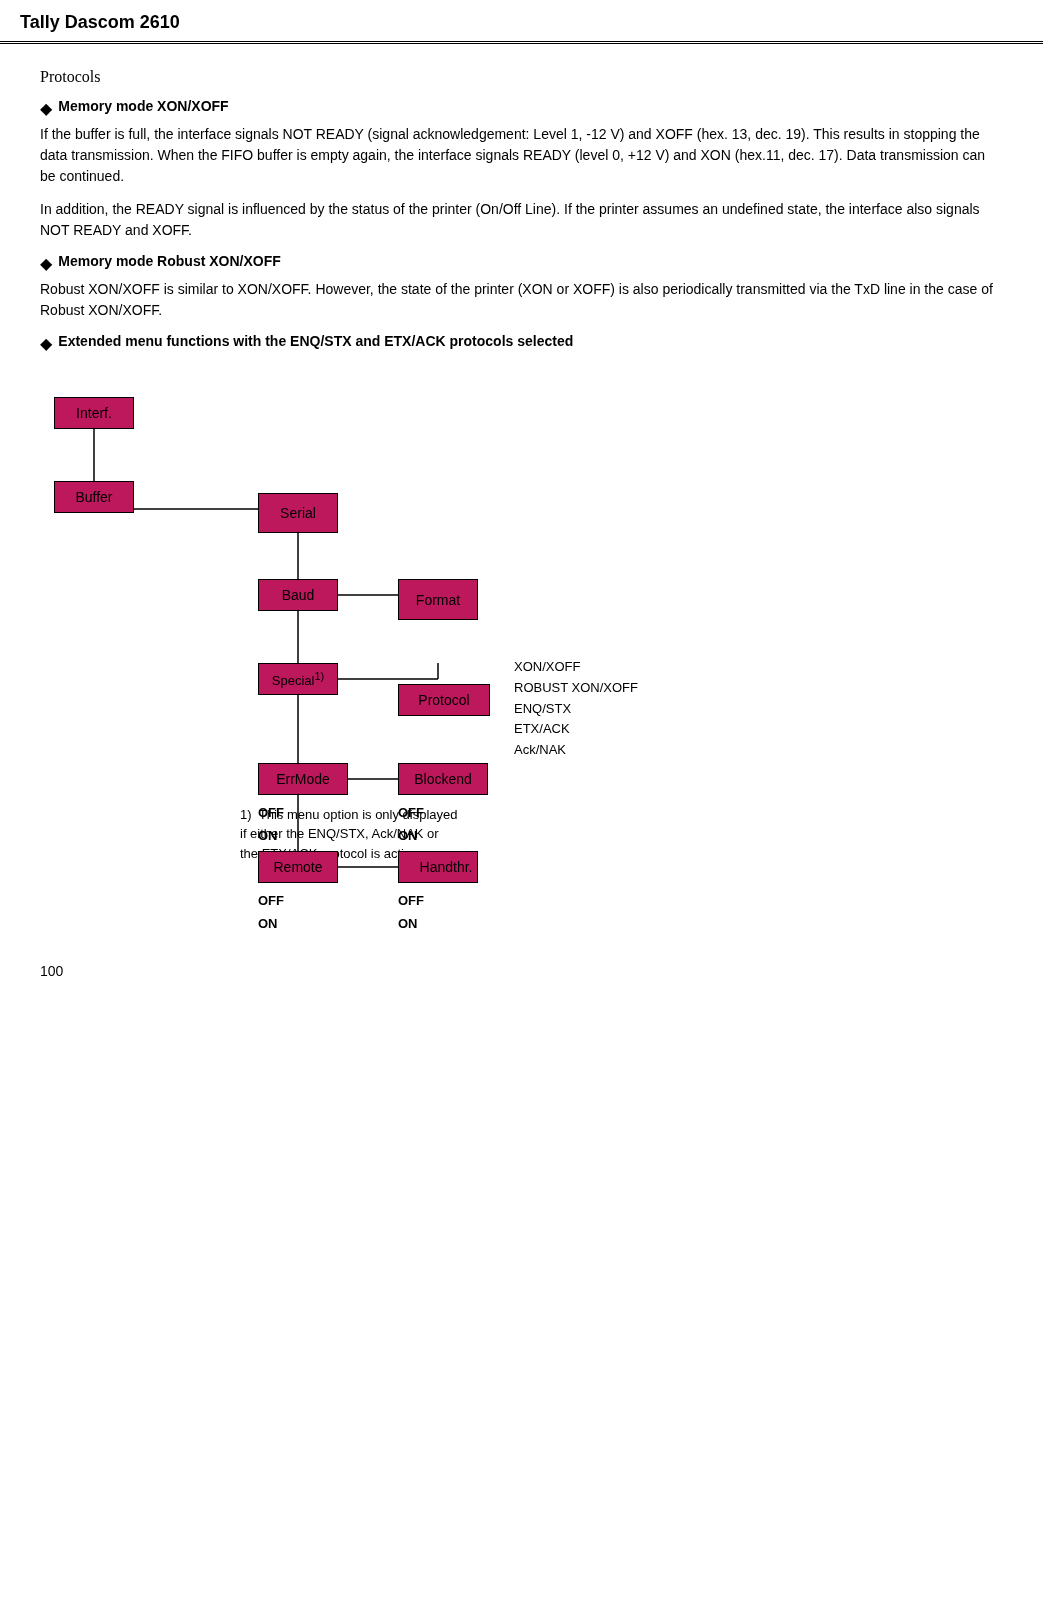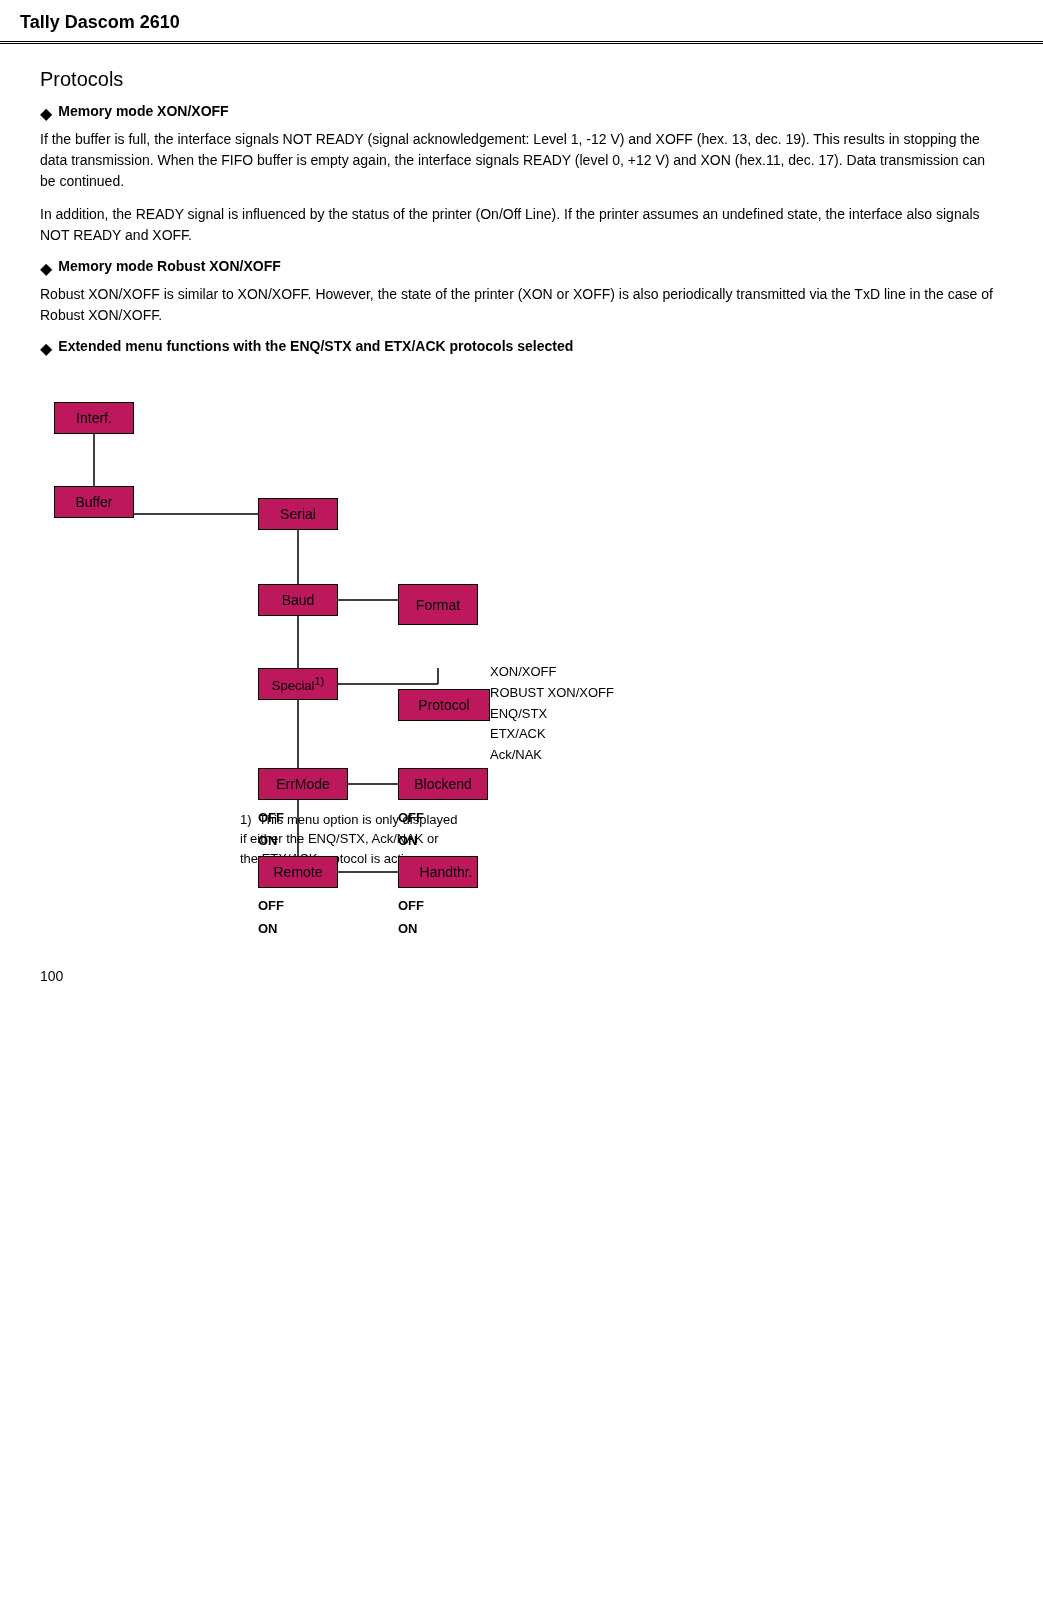--- a/index.html
+++ b/index.html
@@ -18,23 +18,24 @@
       margin-bottom: 24px;
     }
     .page-header h1 {
       font-size: 18px;
       font-weight: bold;
     }
     .content {
       padding: 0 40px;
     }
     .section-title {
-      font-size: 20px;
+      font-size: 16px;
       font-weight: normal;
       margin-bottom: 12px;
+      font-family: Liberation Serif, serif;
     }
     .bullet-item {
       display: flex;
       align-items: flex-start;
       margin-bottom: 6px;
     }
     .diamond {
       color: #000;
       font-size: 16px;
       margin-right: 6px;
@@ -162,41 +163,41 @@
       </svg>
 
       <div class="diagram-box" style="left:14px; top:14px; width:80px; height:32px;">
         <span>Interf.</span>
       </div>
 
       <div class="diagram-box" style="left:14px; top:98px; width:80px; height:32px;">
         <span>Buffer</span>
       </div>
 
-      <div class="diagram-box" style="left:218px; top:110px; width:80px; height:32px;">
+      <div class="diagram-box" style="left:218px; top:110px; width:80px; height:40px;">
         <span>Serial</span>
       </div>
 
       <div class="diagram-box" style="left:218px; top:196px; width:80px; height:32px;">
         <span>Baud</span>
       </div>
 
       <div class="diagram-box" style="left:358px; top:196px; width:80px; height:41px;">
         <span>Format</span>
       </div>
 
       <div class="diagram-box" style="left:218px; top:280px; width:80px; height:32px; font-size:13px;">
         <span>Special<sup class="sub-footnote">1)</sup></span>
       </div>
 
       <div class="diagram-box" style="left:358px; top:272px; width:92px; height:32px;margin-top:29px;">
         <span>Protocol</span>
       </div>
 
-      <div class="protocol-list" style="left:450px; top:274px;">
+      <div class="protocol-list" style="left:474px; top:274px;">
         <div>XON/XOFF</div>
         <div>ROBUST XON/XOFF</div>
         <div>ENQ/STX</div>
         <div>ETX/ACK</div>
         <div>Ack/NAK</div>
       </div>
 
       <div class="diagram-box" style="left:218px; top:380px; width:90px; height:32px;">
         <span>ErrMode</span>
       </div>

